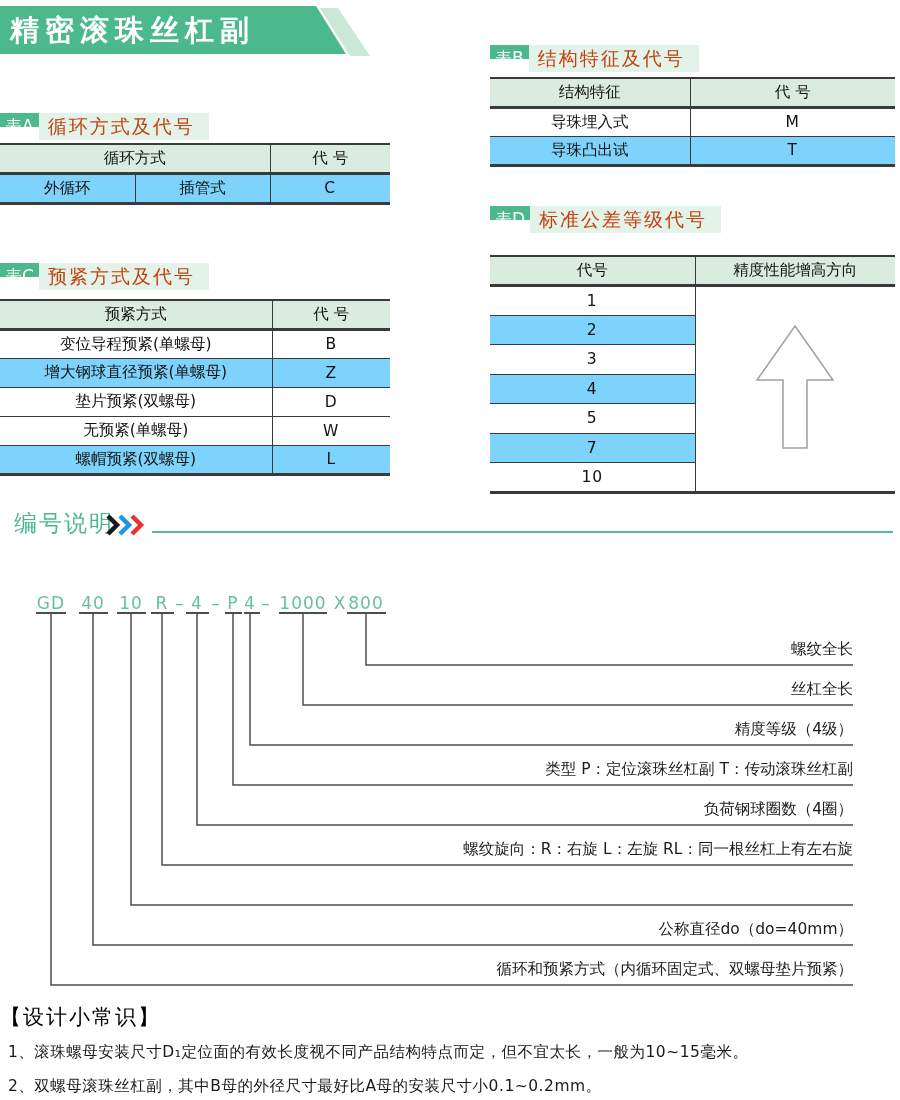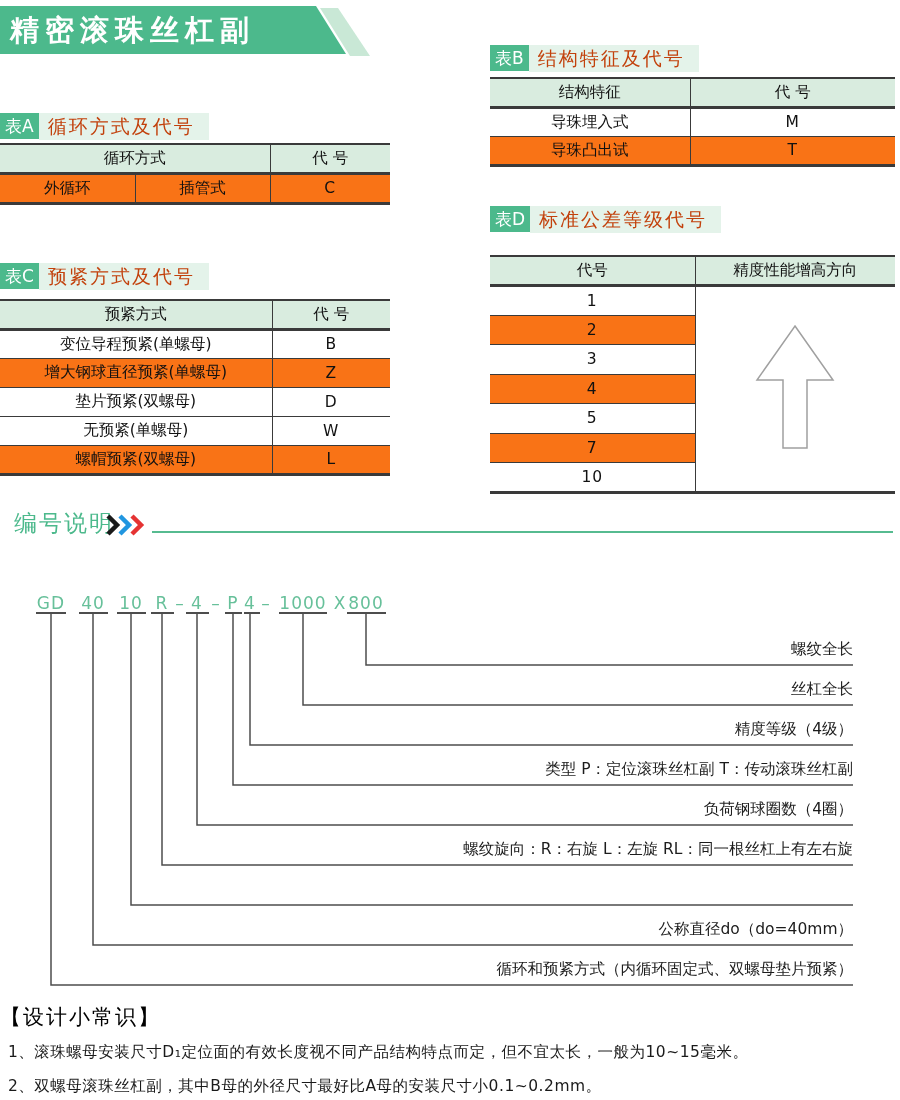--- a/index.html
+++ b/index.html
@@ -13,37 +13,37 @@
     background:#c9e8d6;
     clip-path:polygon(320px 0, 338px 0, 370px 100%, 350px 100%); }
   .banner-main { position:absolute; left:0; top:0; width:390px; height:48px;
     background:#4cb98c;
     clip-path:polygon(0 0, 316px 0, 346px 100%, 0 100%);
     color:#fff; font-size:29px; font-weight:bold; letter-spacing:6px;
     line-height:48px; padding-left:10px; }
 
   
   .tbl-title { position:absolute; height:27px; white-space:nowrap; }
-  .tbl-badge { display:inline-block; vertical-align:top; height:26px; line-height:27px;
+  .tbl-badge { display:inline-block; vertical-align:top; height:14px; line-height:27px;
     background:#4cb98c; color:#fff; font-size:17px; padding:0 5px; }
   .tbl-strip { display:inline-block; vertical-align:top; height:27px; line-height:27px;
     background:#e4f3ea; color:#c2410c; font-size:19px; letter-spacing:2px;
     padding:0 14px 0 9px; }
 
   
   table.gtable { border-collapse:collapse; table-layout:fixed; width:100%;
     border-top:2px solid #3a3a3a; border-bottom:3px solid #3a3a3a; }
   table.gtable td, table.gtable th { font-weight:normal; text-align:center;
     font-size:15.5px; color:#111; padding:0; }
   table.gtable tr.hdr { background:#d9ecdf; }
   table.gtable tr.hdr td { border-bottom:3px solid #3a3a3a; }
   table.gtable tr.body td { border-bottom:1px solid #3a3a3a; }
   table.gtable tr:last-child td { border-bottom:none; }
   td.vdiv { border-left:1.5px solid #3a3a3a; }
-  tr.alt { background:#f97316; }
+  tr.alt { background:#7dd3fc; }
   .latin { font-size:16px; letter-spacing:1px; }
 
   .block-a { position:absolute; left:0;  top:113px; width:390px; }
   .block-b { position:absolute; left:490px; top:45px;  width:405px; }
   .block-c { position:absolute; left:0;  top:263px; width:390px; }
   .block-d { position:absolute; left:490px; top:206px; width:405px; }
   .block-a .gtable { margin-top:30px; } .block-a tr { height:29.5px; }
   .block-b .gtable { margin-top:32px; } .block-b tr { height:29px; }
   .block-c .gtable { margin-top:36px; } .block-c tr { height:29px; }
   .block-d .gtable { margin-top:49px; } .block-d tr { height:29.5px; }

